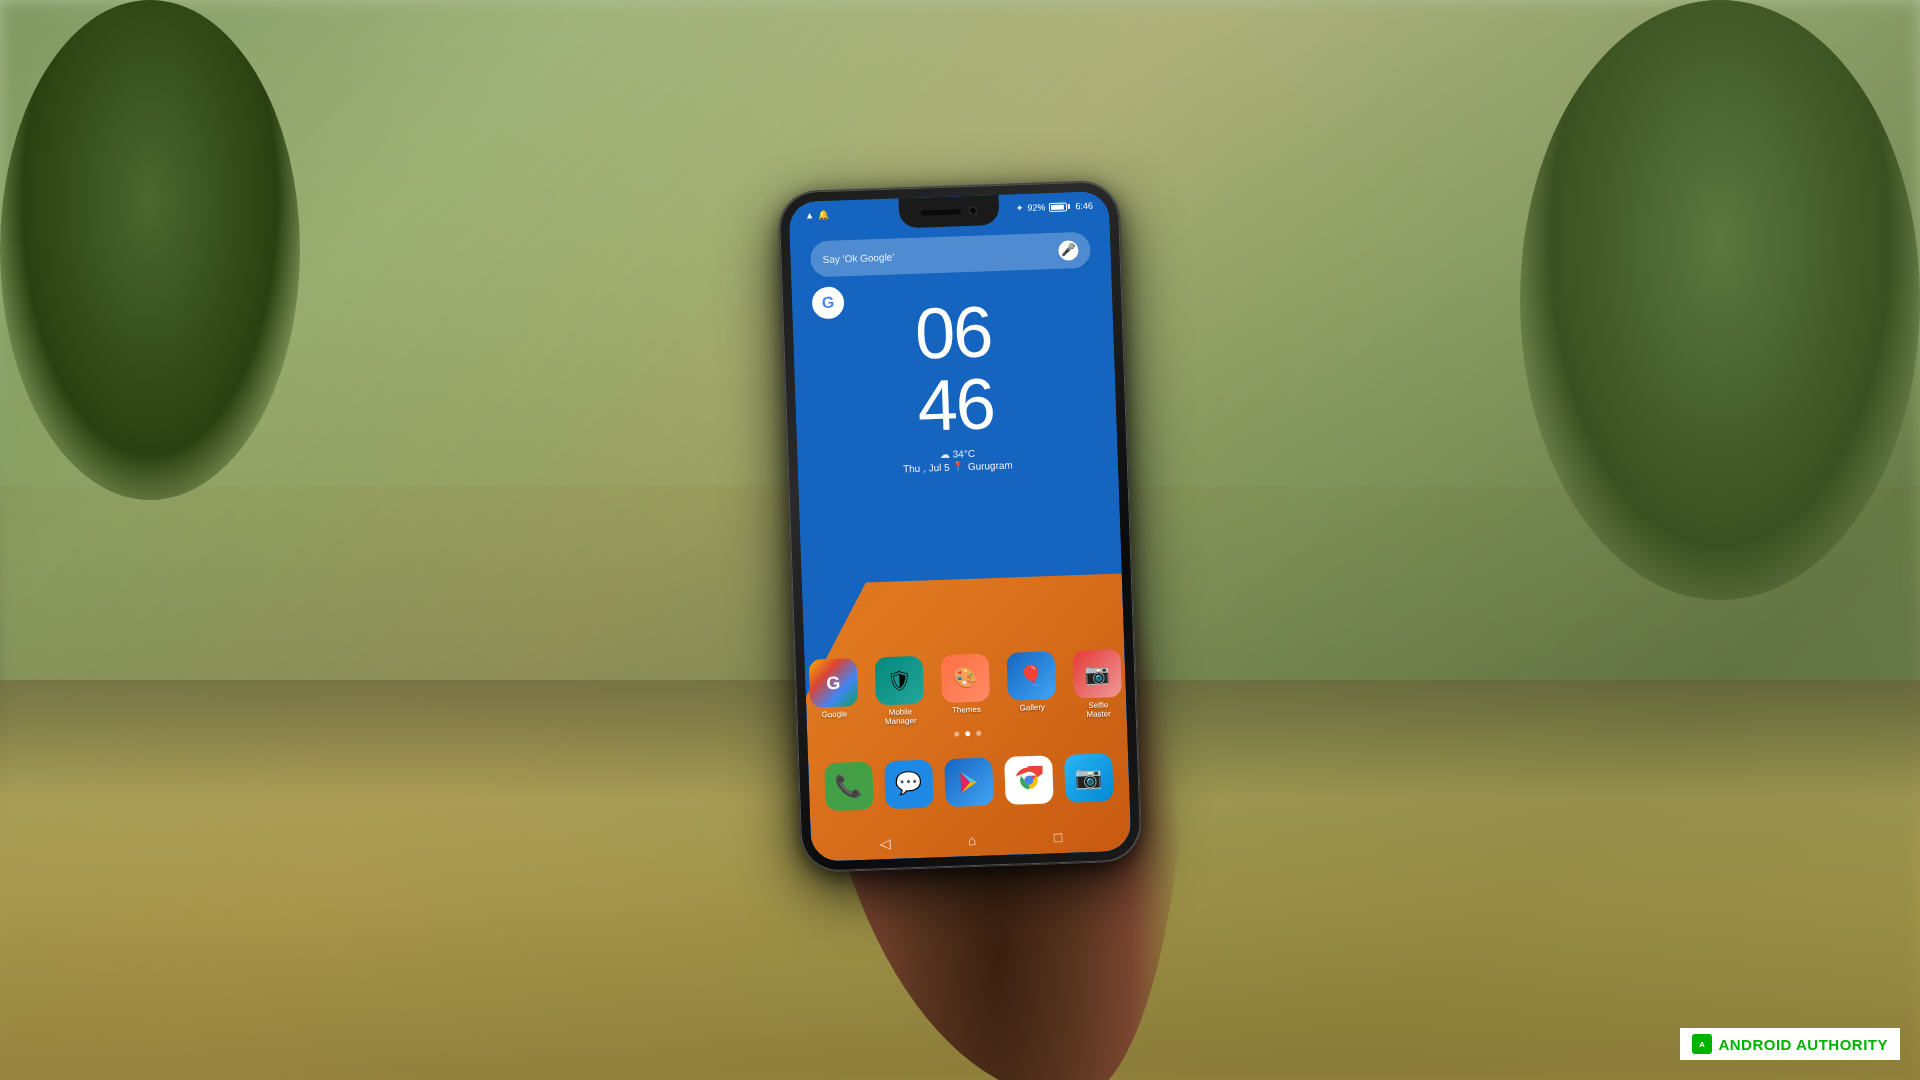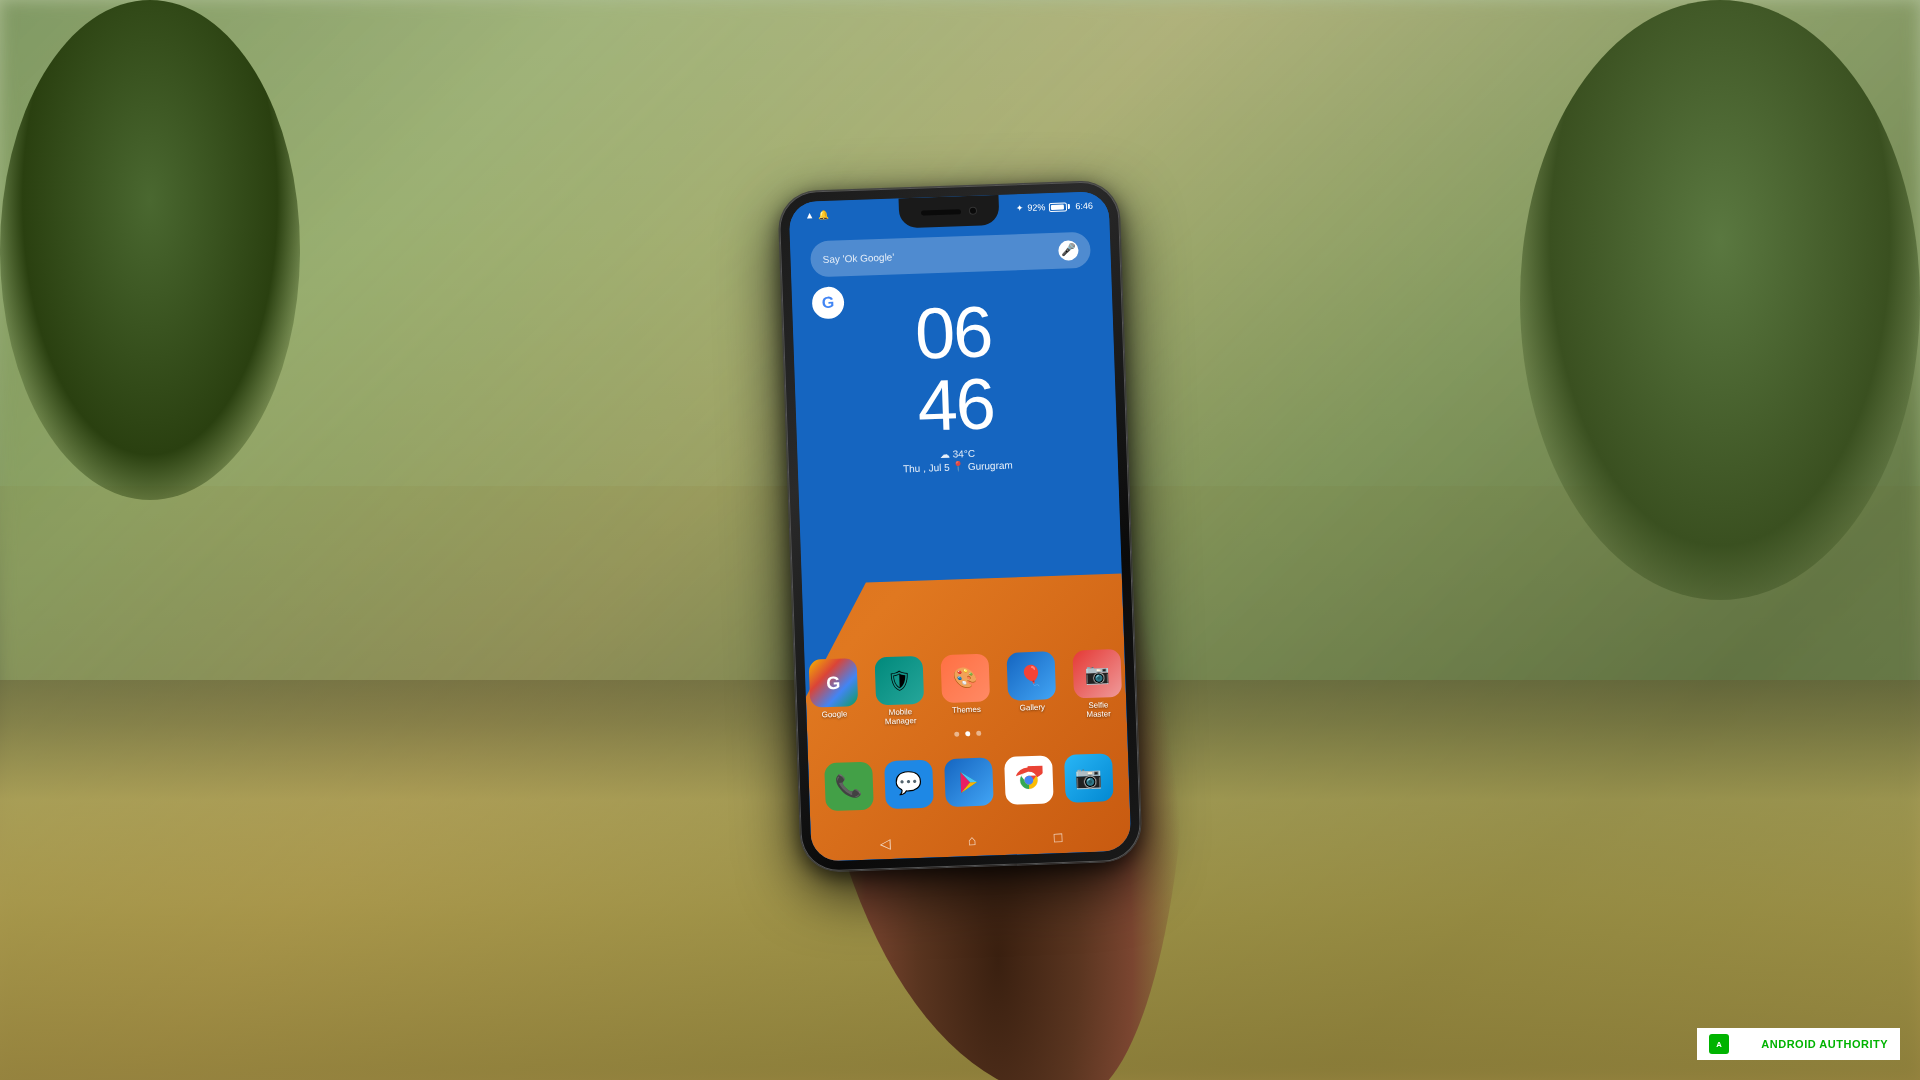--- a/index.html
+++ b/index.html
@@ -422,25 +422,24 @@
     .watermark-logo {
       width: 20px;
       height: 20px;
       background: #00b300;
       border-radius: 3px;
       display: flex;
       align-items: center;
       justify-content: center;
     }
     .watermark-text {
-      font-size: 11px;
+      font-size: 15px;
       font-weight: 700;
       color: #111;
       letter-spacing: 0.5px;
-      margin-left: 26px;
     }
     .watermark-text span {
       color: #00b300;
     }
   </style>
 </head>
 <body>
 
 <div class="bg-scene">
   <div class="bg-sky"></div>

